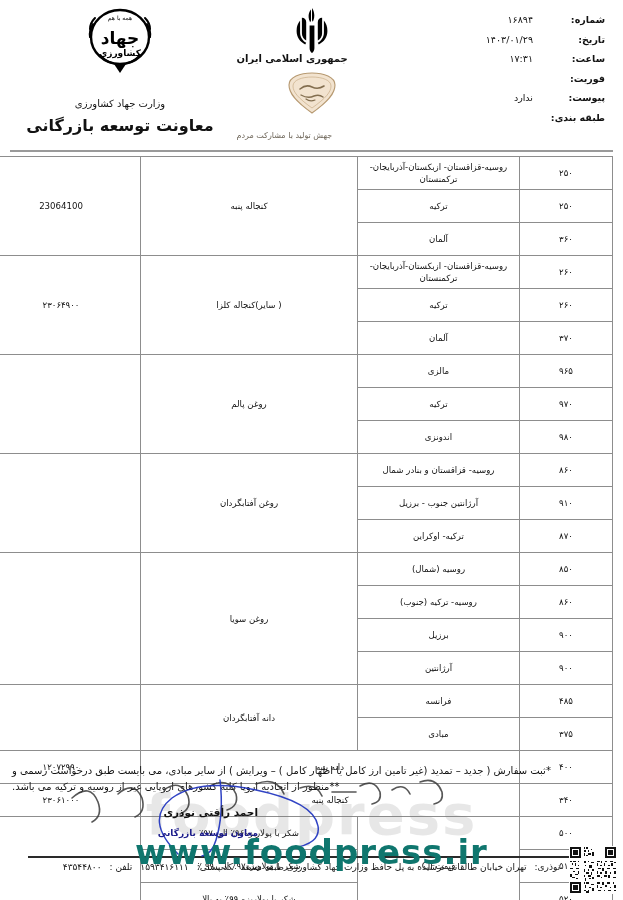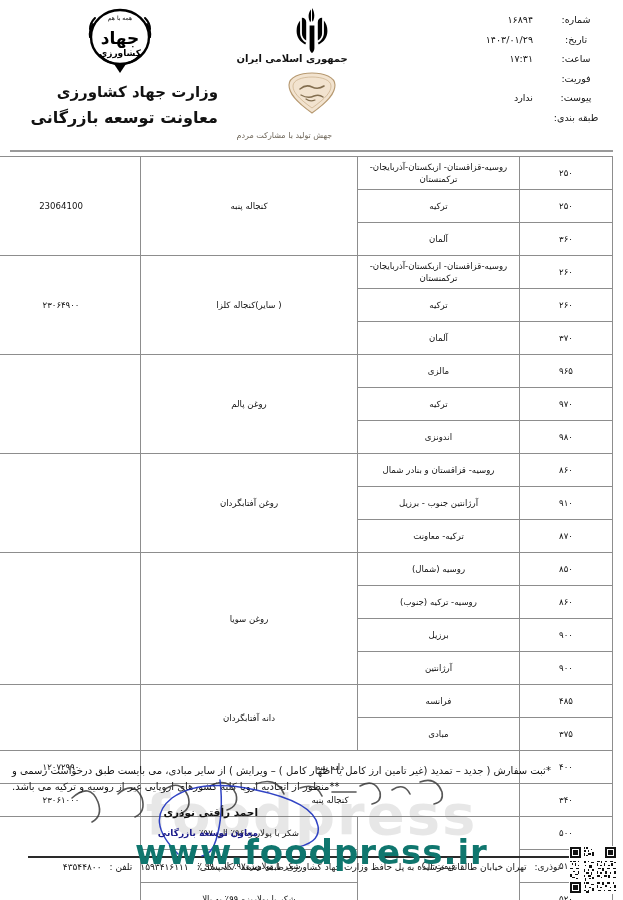--- a/index.html
+++ b/index.html
@@ -32,23 +32,23 @@
     line-height: 19.5px;
   }
   .meta-row {
     display: flex;
     flex-direction: row;
     justify-content: flex-start;
     align-items: baseline;
     white-space: nowrap;
   }
   .meta-label {
-    font-weight: normal;
+    font-weight: bold;
     min-width: 58px;
-    text-align: center;
+    text-align: right;
     letter-spacing: .2px;
   }
   .meta-value {
     padding-right: 14px;
     font-weight: normal;
     direction: ltr;
     unicode-bidi: embed;
   }
 
   
@@ -82,30 +82,30 @@
     margin-top: 16px;
     letter-spacing: .5px;
   }
 
   
   .ministry {
     position: absolute;
     top: 4px;
     left: 22px;
     width: 196px;
-    text-align: right;
+    text-align: center;
   }
   .ministry-mark {
     display: block;
     margin: 0 auto;
   }
   .ministry-title {
-    font-size: 15px;
-    font-weight: 700;
-    margin-top: 1px;
+    font-size: 10px;
+    font-weight: 400;
+    margin-top: 16px;
     letter-spacing: .2px;
   }
   .ministry-sub {
     font-size: 16px;
     font-weight: 700;
     margin-top: 7px;
     letter-spacing: .2px;
   }
 
   .header-rule {
@@ -382,21 +382,21 @@
           <td class="c-origin">روسیه- قزاقستان و بنادر شمال</td>
           <td class="c-prod" rowspan="3">روغن آفتابگردان</td>
           <td class="c-code" rowspan="3"></td>
         </tr>
         <tr>
           <td class="c-price">۹۱۰</td>
           <td class="c-origin">آرژانتین جنوب - برزیل</td>
         </tr>
         <tr>
           <td class="c-price">۸۷۰</td>
-          <td class="c-origin">ترکیه- معاونت</td>
+          <td class="c-origin">ترکیه- اوکراین</td>
         </tr>
         <tr>
           <td class="c-price">۸۵۰</td>
           <td class="c-origin">روسیه (شمال)</td>
           <td class="c-prod" rowspan="4">روغن سویا</td>
           <td class="c-code" rowspan="4"></td>
         </tr>
         <tr>
           <td class="c-price">۸۶۰</td>
           <td class="c-origin">روسیه- ترکیه (جنوب)</td>

